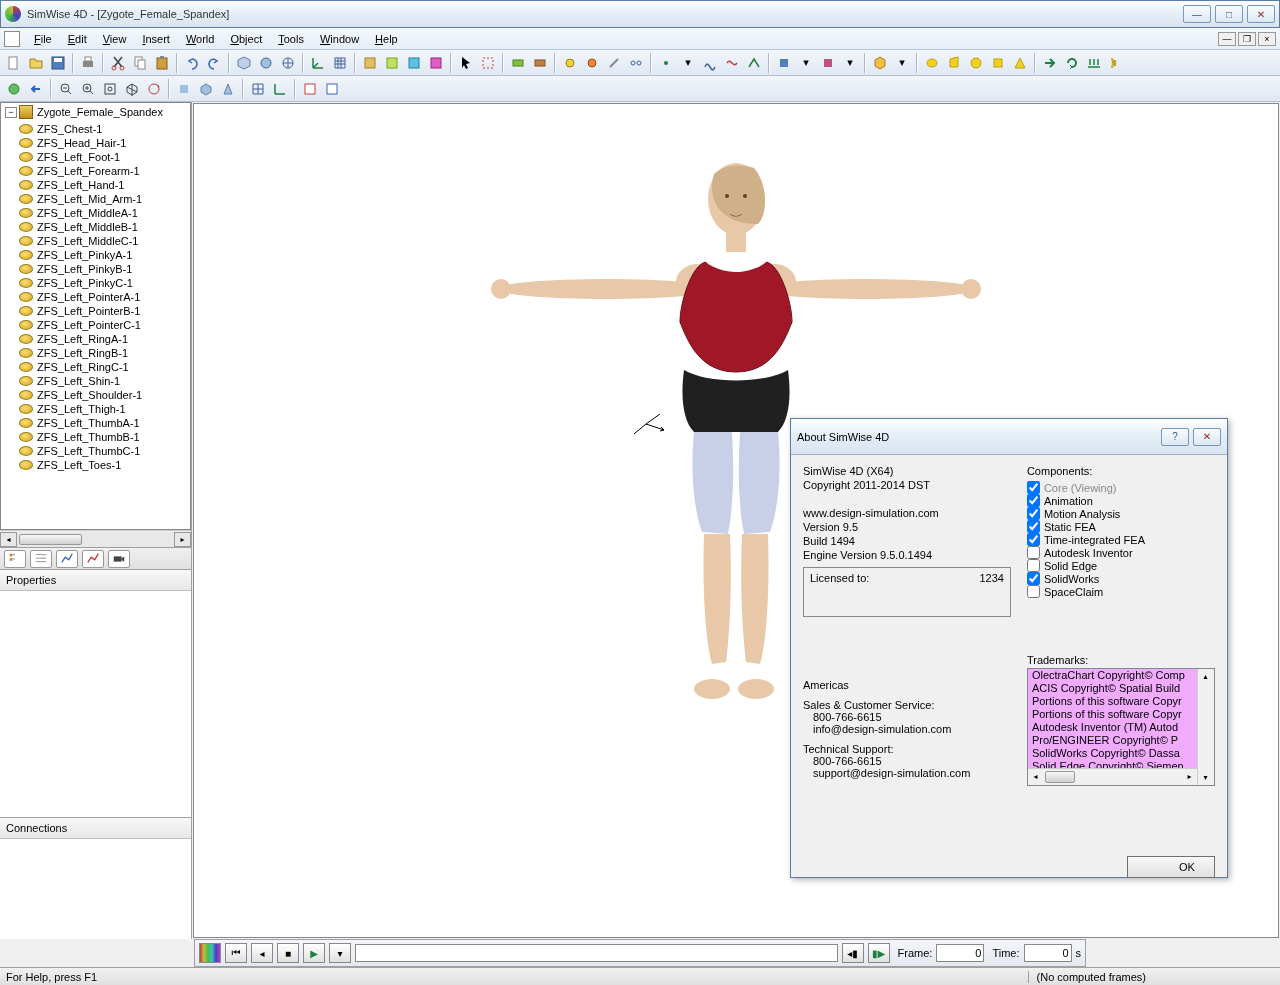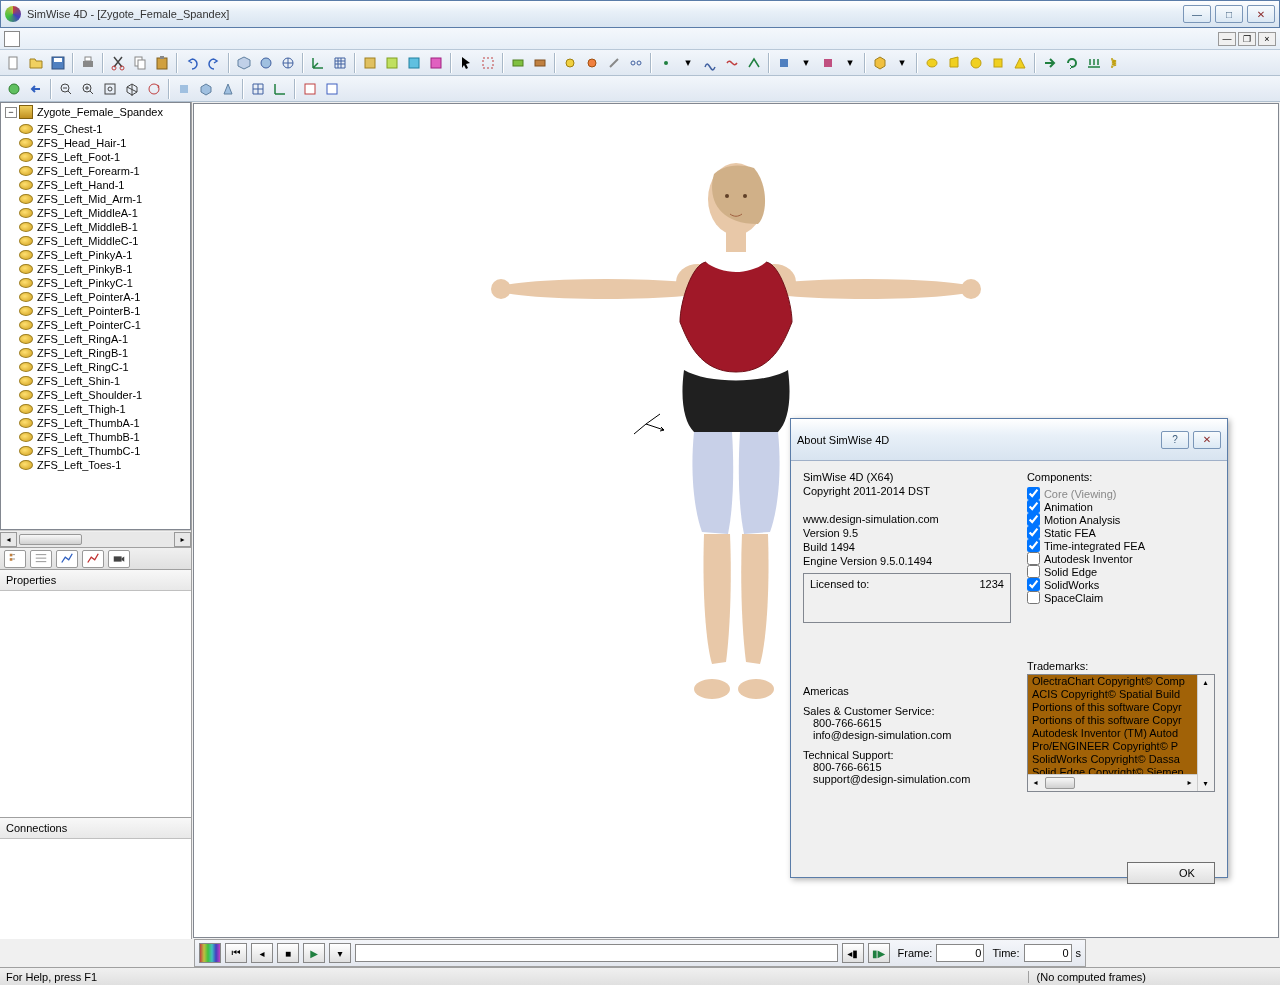--- a/index.html
+++ b/index.html
@@ -44,38 +44,38 @@
 .side-section { border-top: 1px solid #a0a0a0; }
 .side-header { padding: 4px 6px; background: linear-gradient(#f8f8f8,#e8e8e8); border-bottom: 1px solid #c0c0c0; }
 .side-body { background: #fff; }
 .conn-body { height: 100px; }
 .prop-body { height: 226px; }
 
 .viewport { flex: 1; position: relative; background: #fff; border: 1px solid #828790; margin: 1px; }
 .figure { position: absolute; left: 50%; top: 40px; transform: translateX(-50%); }
 
 .about-dlg { position: absolute; left: 790px; top: 418px; width: 438px; height: 460px; background: #f0f0f0; border: 1px solid #5a7ca8; box-shadow: 2px 2px 6px rgba(0,0,0,0.3); z-index: 100; }
-.about-title { height: 42px; background: linear-gradient(#ffffff, #e8f0f8 40%, #d8e4f0); border-bottom: 1px solid #a0b0c8; display: flex; align-items: center; padding: 0 6px; }
+.about-title { height: 36px; background: linear-gradient(#ffffff, #e8f0f8 40%, #d8e4f0); border-bottom: 1px solid #a0b0c8; display: flex; align-items: center; padding: 0 6px; }
 .about-title span { flex: 1; }
 .about-body { padding: 10px 12px; display: flex; gap: 16px; height: calc(100% - 26px - 40px); }
 .about-left { flex: 1.05; display:flex;flex-direction:column; }
 .about-left .info-line { margin-bottom: 2px; }
 .about-left .spacer { height: 14px; }
 .license-box { border: 1px solid #828790; padding: 4px 6px; margin-top: 4px; height: 50px;display:flex;flex-direction:row;justify-content:space-between; background:#f0f0f0;}
 .americas { margin-top: 62px; }
 .americas .grp { margin-top: 8px; }
 .americas .indent { margin-left: 10px; }
 .about-right { flex: 0.95; }
 .comp-label { margin-bottom: 4px; }
 .comp-list { }
 .comp-item { display: flex; align-items: center; gap: 4px; padding: 0px 0; }
 .comp-item input { width: 13px; height: 13px; }
 .comp-item.gray label { color: #888; }
 .trademarks-label { margin-top: 56px; margin-bottom: 2px; }
-.trademarks-box { border: 1px solid #828790; background: #a16207; height: 118px; overflow: hidden; position: relative; font-size:11px;}
+.trademarks-box { border: 1px solid #828790; background: #f0abfc; height: 118px; overflow: hidden; position: relative; font-size:11px;}
 .trademarks-box .tm-line { padding: 0 4px; white-space: nowrap; line-height:13px;}
 .tm-scroll-h { position: absolute; bottom: 0; left: 0; right: 17px; height: 17px; background: #f0f0f0; border-top: 1px solid #ccc;display:flex;}
 .tm-scroll-v { position: absolute; right: 0; top: 0; bottom: 0; width: 17px; background: #f0f0f0; border-left: 1px solid #ccc;display:flex;flex-direction:column;}
 .tm-scroll-h .thumb{flex:0 0 30px;background:linear-gradient(#f8f8f8,#d0d0d0);border:1px solid #999;margin:2px;border-radius:2px;}
 .tm-scroll-h .arr,.tm-scroll-v .arr{width:15px;height:15px;display:flex;align-items:center;justify-content:center;font-size:8px;}
 .tm-scroll-v .varr{width:15px;height:15px;display:flex;align-items:center;justify-content:center;font-size:8px;}
 .about-footer { height: 40px; display: flex; align-items: center; justify-content: flex-end; padding: 0 12px; }
 .ok-btn { width: 88px; height: 22px; background: linear-gradient(#f8f8f8,#e0e0e0); border: 1px solid #707070; cursor: pointer; padding-left: 32px; }
 
 .timeline-bar { height: 28px; background: linear-gradient(#f4f6fa,#e4e8ef); border: 1px solid #a0a0a0; display: flex; align-items: center; padding: 0 4px; gap: 4px; margin: 0 194px 0 194px; }
@@ -98,20 +98,31 @@
   <div class="title-text">SimWise 4D - [Zygote_Female_Spandex]</div>
   <div class="winbtns">
     <div class="winbtn">—</div>
     <div class="winbtn">□</div>
     <div class="winbtn close">✕</div>
   </div>
 </div>
 
 <div class="menubar">
   <div class="doc-icon"></div>
+  <div id="menu-items" style="display: flex;">
+      <div class="mitem"><u>F</u>ile</div>
+      <div class="mitem"><u>E</u>dit</div>
+      <div class="mitem"><u>V</u>iew</div>
+      <div class="mitem"><u>I</u>nsert</div>
+      <div class="mitem"><u>W</u>orld</div>
+      <div class="mitem"><u>O</u>bject</div>
+      <div class="mitem"><u>T</u>ools</div>
+      <div class="mitem"><u>W</u>indow</div>
+      <div class="mitem"><u>H</u>elp</div>
+    </div>
   <div class="mdi-btns">
     <div class="mdi-btn">—</div>
     <div class="mdi-btn">❐</div>
     <div class="mdi-btn">×</div>
   </div>
 </div>
 
 <div class="toolbar">
   <div class="tbtn">
       <svg class="ic" viewBox="0 0 16 16">

